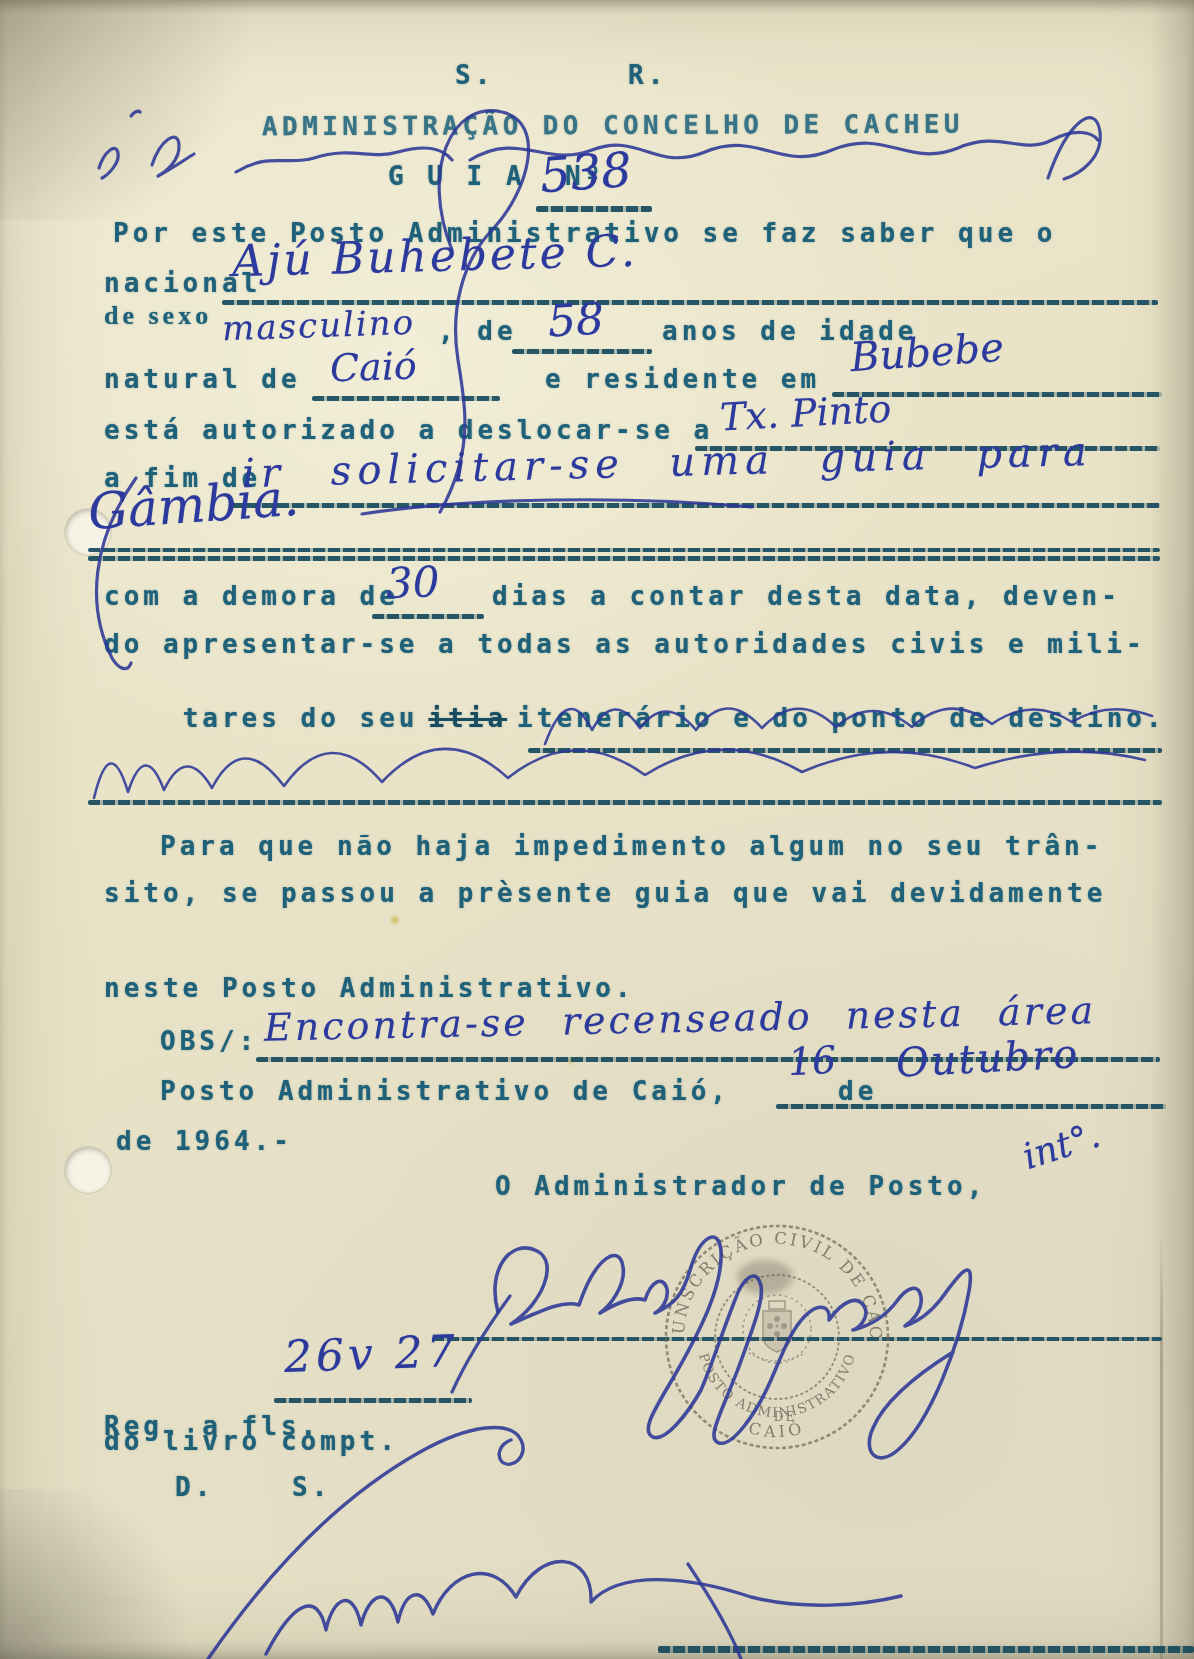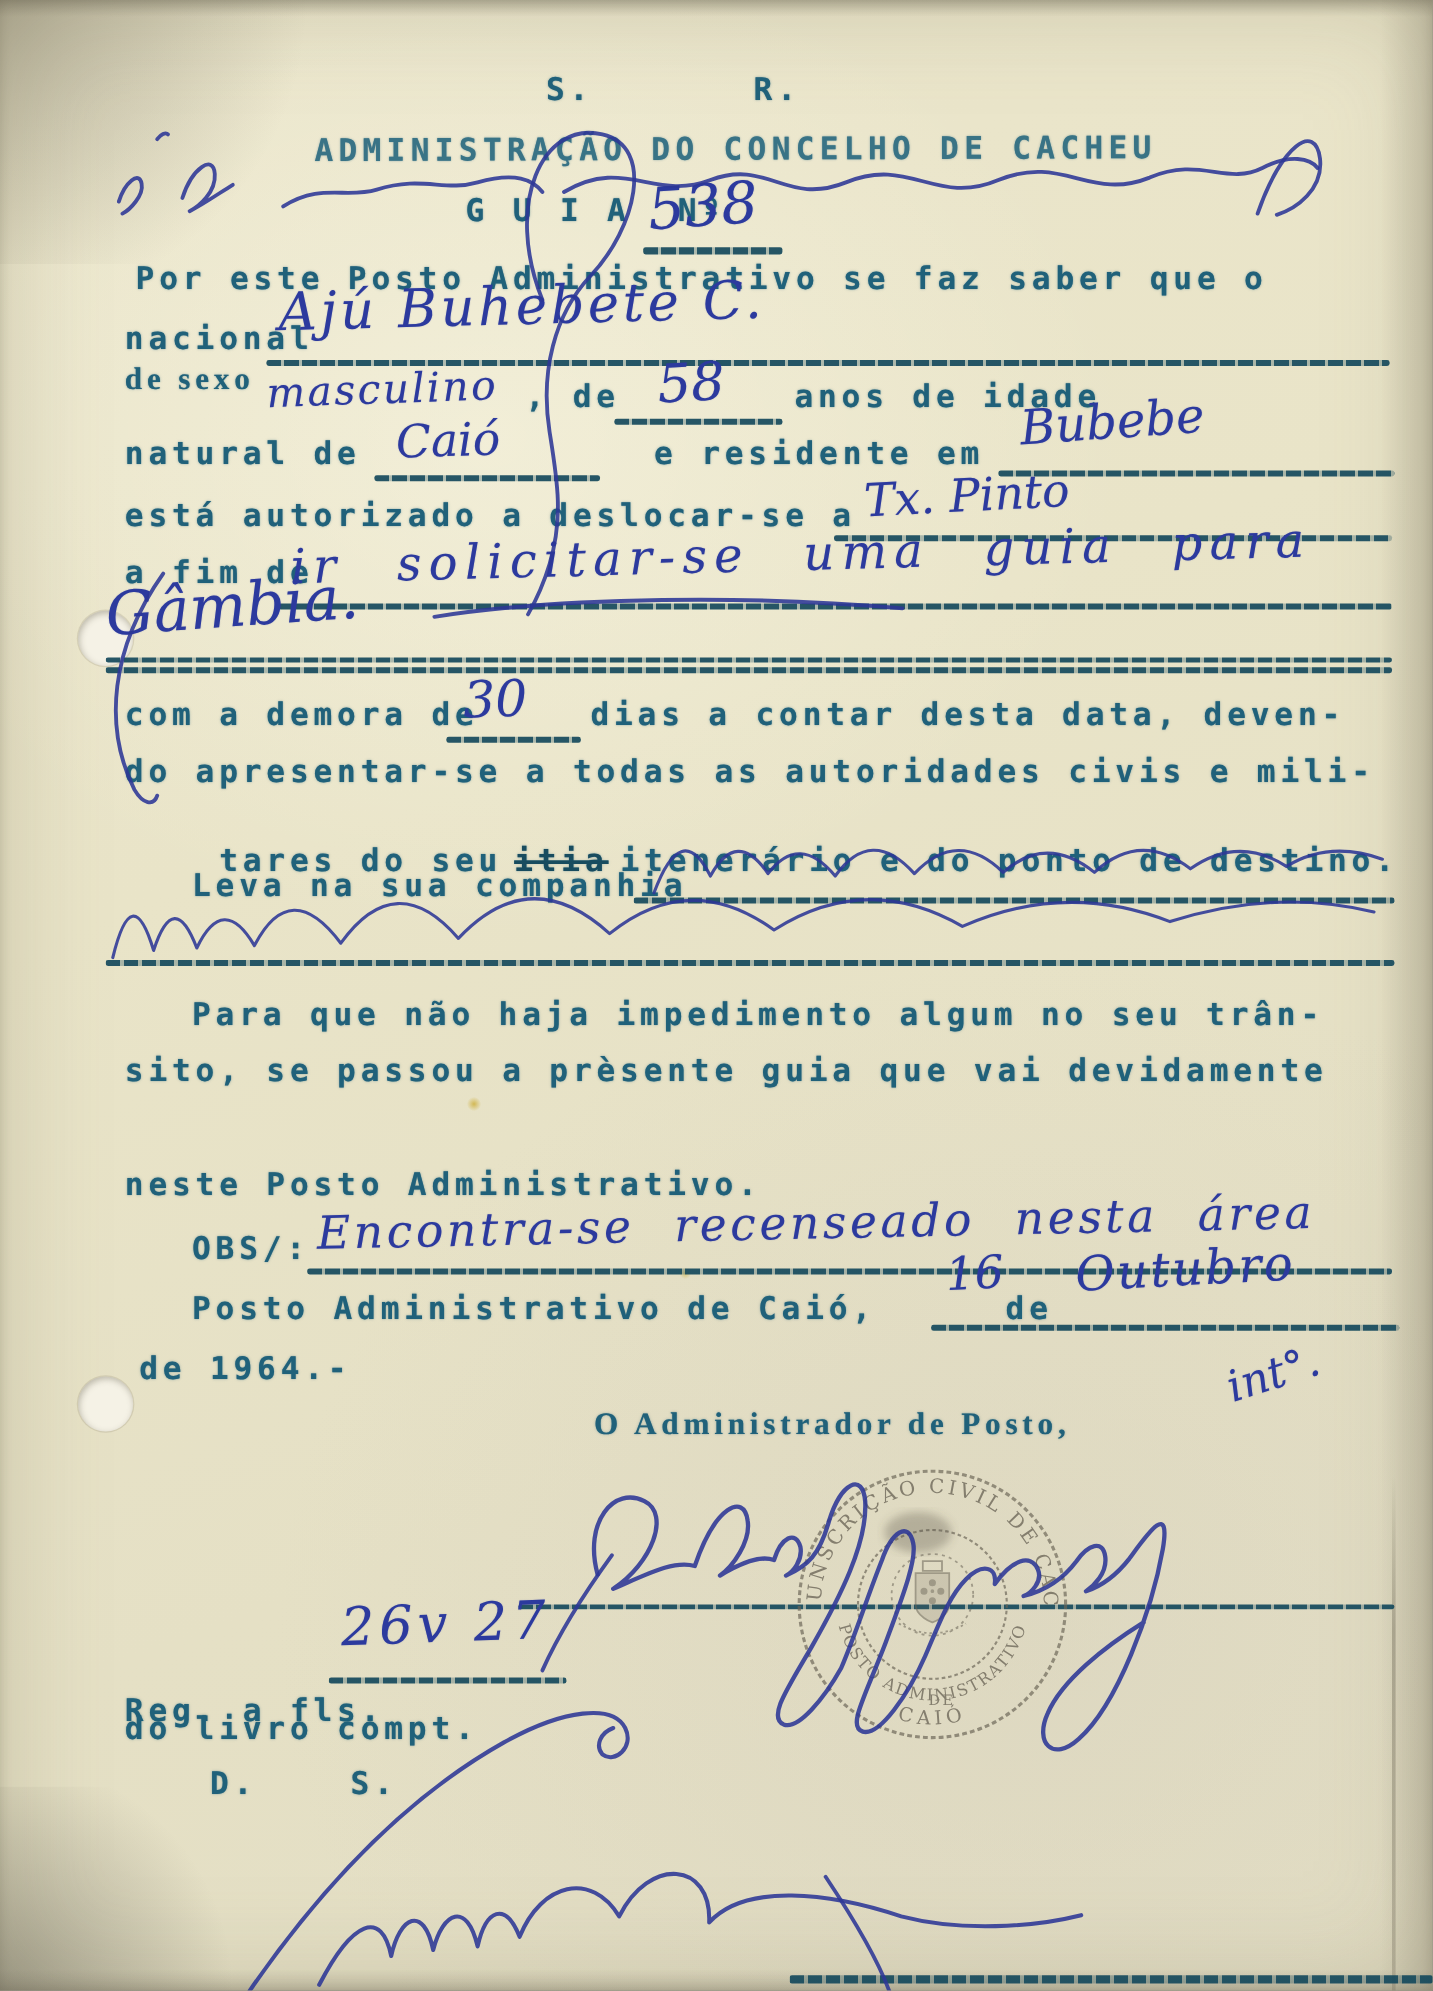--- a/index.html
+++ b/index.html
@@ -77,37 +77,36 @@
   <div class="t" style="left:104px;top:583px;">com a demora de</div>
   <div class="tl" style="left:372px;top:614px;width:112px;"></div>
   <div class="t" style="left:492px;top:583px;">dias a contar desta data, deven-</div>
 
   <div class="t" style="left:104px;top:631px;">do apresentar-se a todas as autoridades civis e mili-</div>
 
   <div class="t" style="left:104px;top:678px;">
     <span>tares do seu</span><span class="strike">itia</span><span>itenerário e do ponto de destino.</span>
   </div>
 
-  <div class="t" style="left:160px;top:726px;">Leva na sua companhia</div>
   <div class="tl" style="left:528px;top:748px;width:634px;"></div>
   <div class="tl" style="left:88px;top:800px;width:1074px;"></div>
 
   <div class="t" style="left:160px;top:833px;">Para que não haja impedimento algum no seu trân-</div>
   <div class="t" style="left:104px;top:880px;">sito, se passou a prèsente guia que vai devidamente</div>
   <div class="t" style="left:104px;top:975px;">neste Posto Administrativo.</div>
 
   <div class="t" style="left:160px;top:1028px;">OBS/:</div>
   <div class="tl" style="left:256px;top:1057px;width:904px;"></div>
 
   <div class="t" style="left:160px;top:1078px;">Posto Administrativo de Caió,</div>
   <div class="t" style="left:838px;top:1078px;">de</div>
   <div class="tl" style="left:776px;top:1104px;width:390px;"></div>
   <div class="t" style="left:116px;top:1128px;">de 1964.-</div>
 
-  <div class="t" style="left:495px;top:1173px;font-family:Liberation Serif, serif;">O Administrador de Posto,</div>
+  <div class="t" style="left:495px;top:1173px;">O Administrador de Posto,</div>
   <div class="tl" style="left:432px;top:1337px;width:730px;height:4px;"></div>
 
   <div class="t" style="left:104px;top:1365px;margin-top:48px;">Reg. a fls.</div>
   <div class="tl" style="left:274px;top:1398px;width:198px;"></div>
   <div class="t" style="left:104px;top:1428px;">do livro compt.</div>
   <div class="t" style="left:175px;top:1474px;">D.</div>
   <div class="t" style="left:292px;top:1474px;">S.</div>
   <div class="tl" style="left:658px;top:1646px;width:536px;height:7px;"></div>
 
   <svg style="left:645px;top:1205px;" width="264" height="264" viewBox="0 0 264 264">

